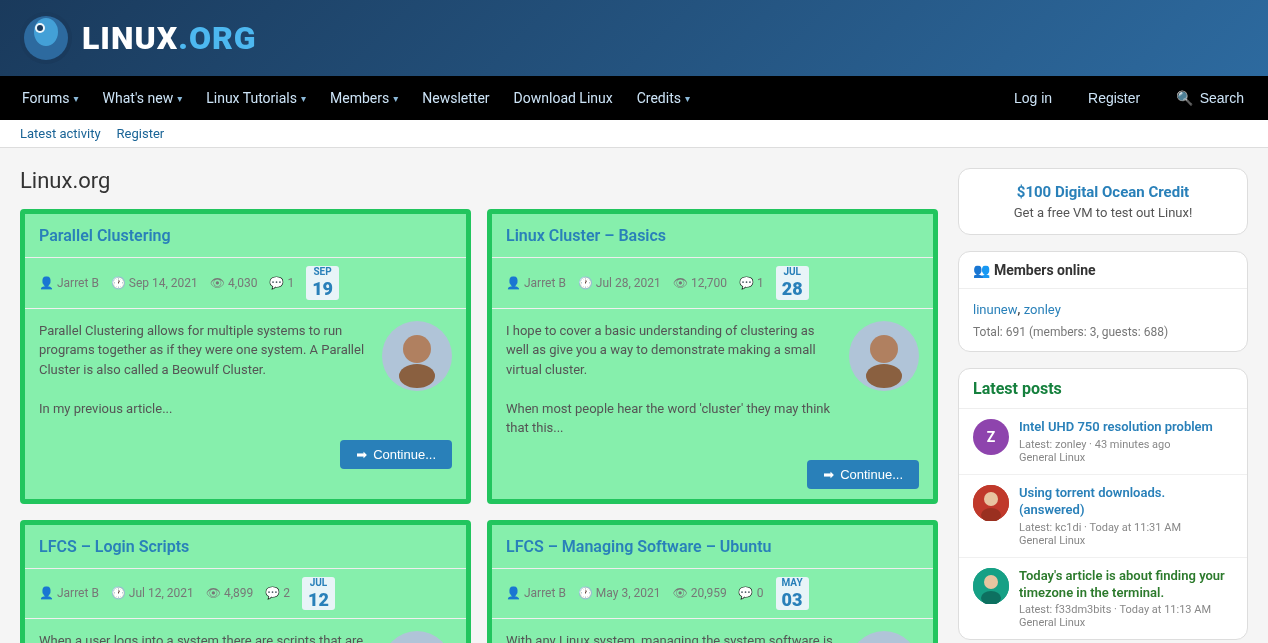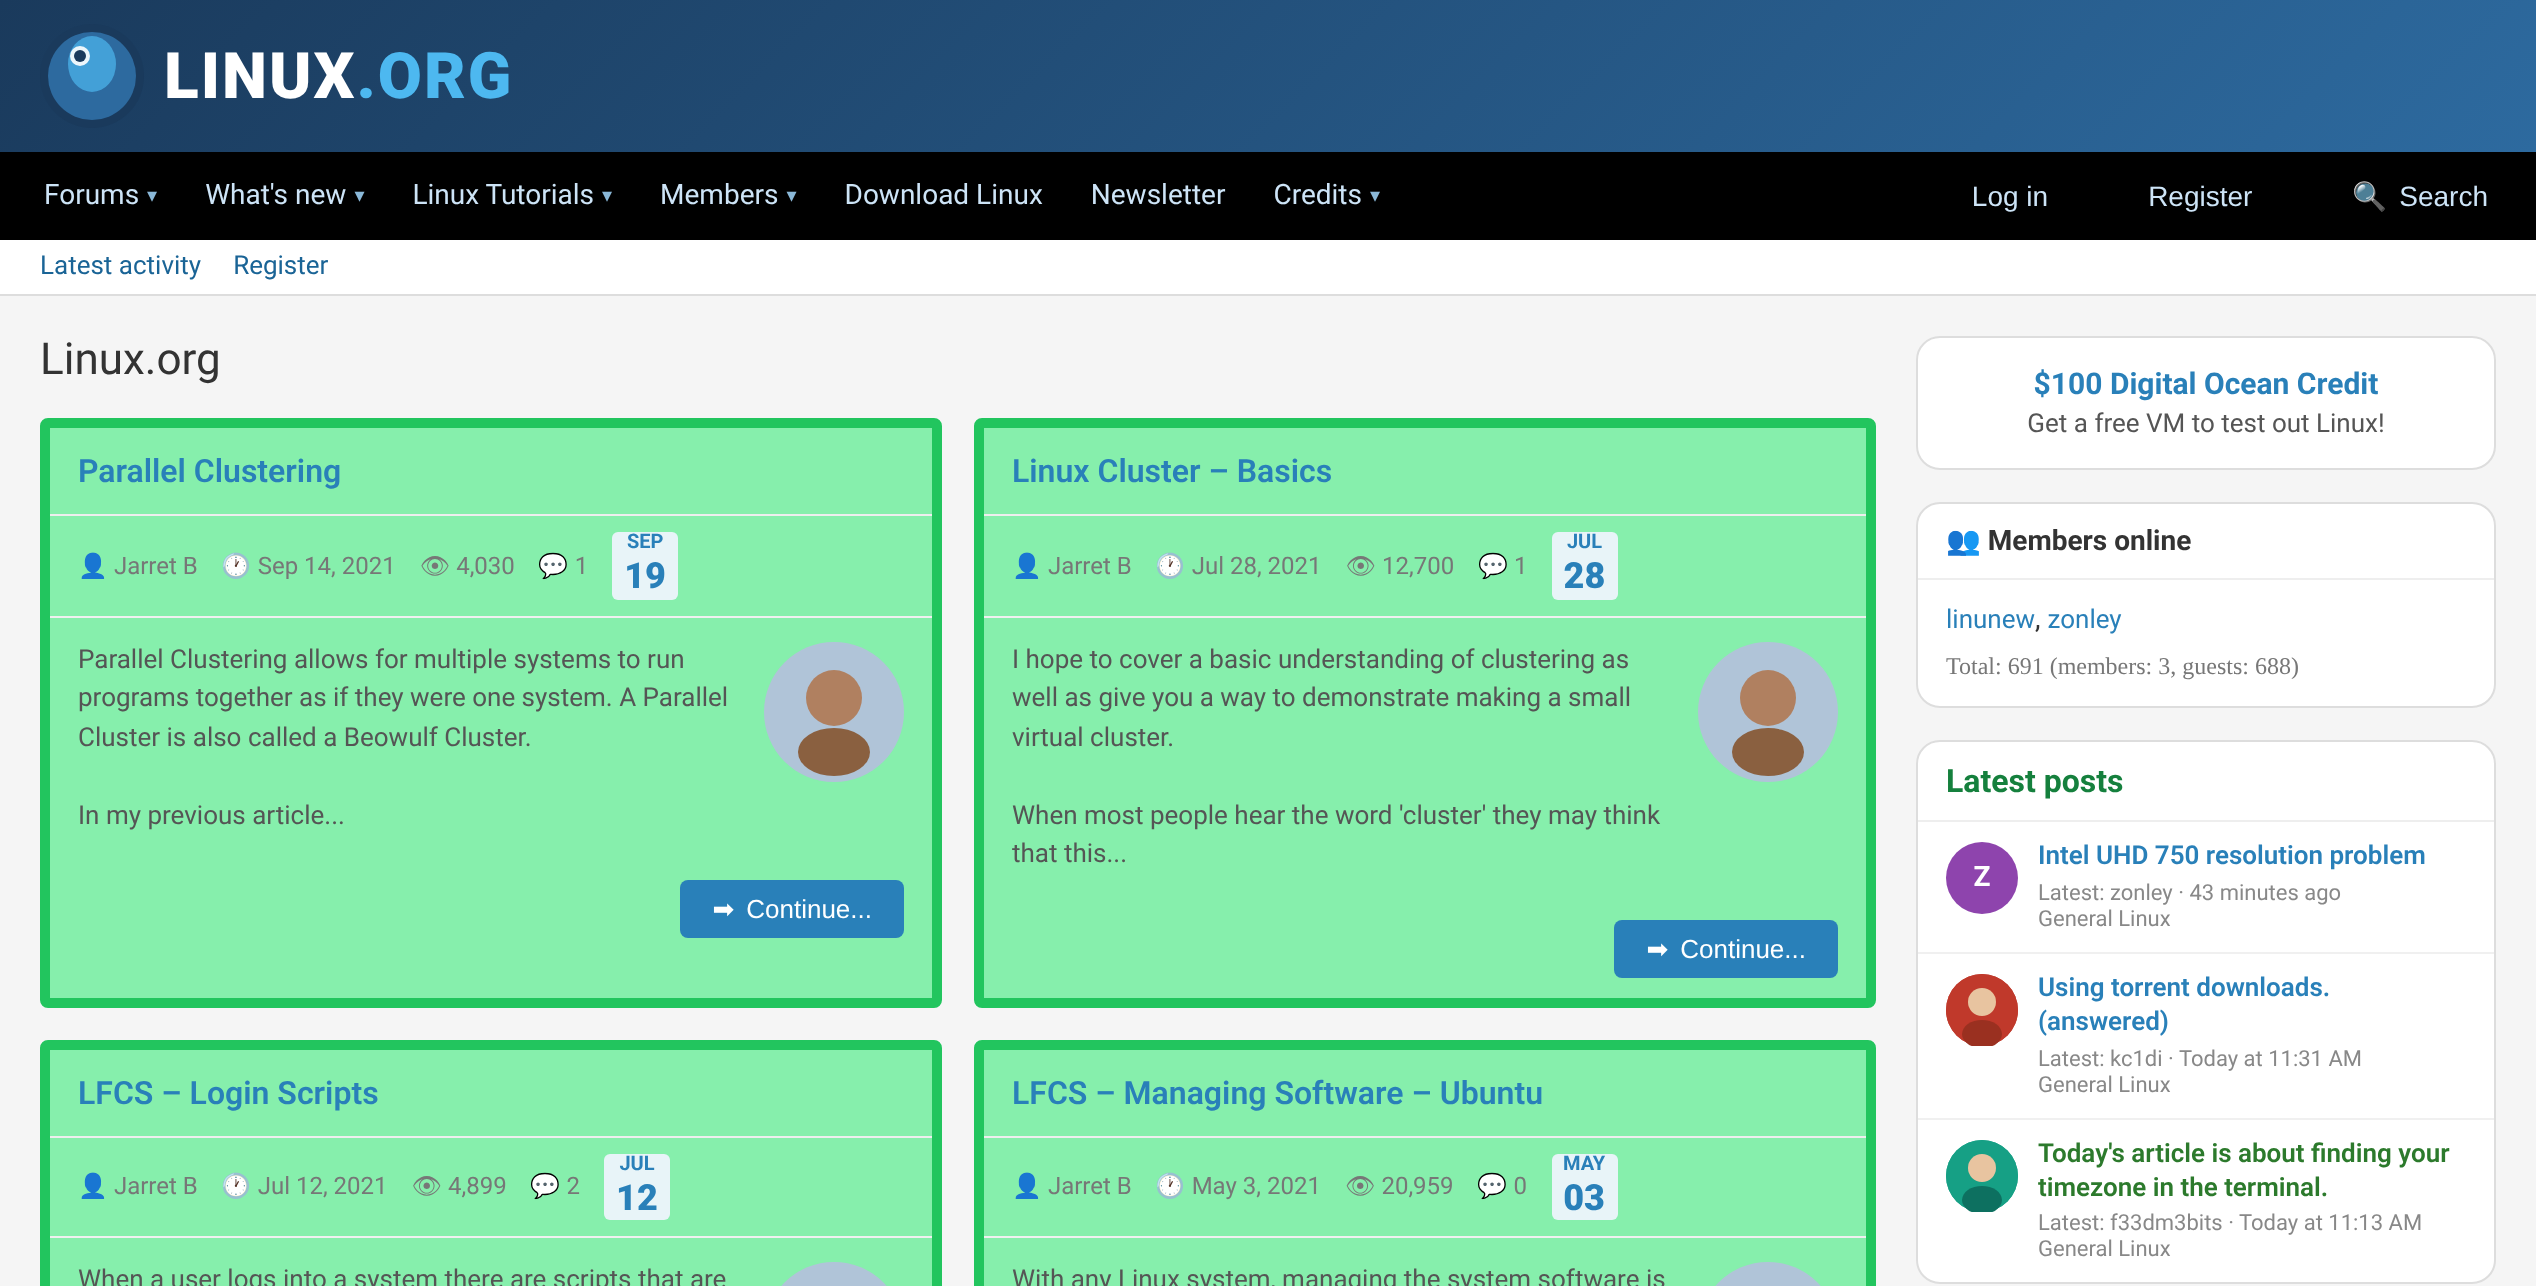--- a/index.html
+++ b/index.html
@@ -50,21 +50,21 @@
       display: flex;
       align-items: center;
       gap: 4px;
       text-decoration: none;
       white-space: nowrap;
     }
     .nav-chevron { font-size: 10px; color: #8ab8d8; }
     .nav-right {
       display: flex;
       align-items: center;
-      gap: 22px;
+      gap: 8px;
     }
     .nav-btn {
       color: #cde4f7;
       padding: 8px 14px;
       cursor: pointer;
       font-size: 14px;
       background: none;
       border: none;
       text-decoration: none;
     }
@@ -242,21 +242,20 @@
     }
     .members-links a {
       color: #2980b9;
       font-size: 13px;
       text-decoration: none;
     }
     .members-total {
       font-size: 12px;
       color: #777;
       margin-top: 8px;
-      font-family: Liberation Serif, serif;
     }
 
     .latest-posts-title {
       font-size: 16px;
       font-weight: 700;
       color: #15803d;
       padding: 10px 14px;
       border-bottom: 1px solid #eee;
     }
     .post-item {
@@ -326,24 +325,24 @@
     </a>
     <a class="nav-item">
       <span>Linux Tutorials</span>
       <span class="nav-chevron">▾</span>
     </a>
     <a class="nav-item">
       <span>Members</span>
       <span class="nav-chevron">▾</span>
     </a>
     <a class="nav-item">
+      <span>Newsletter</span>
+    </a>
+    <a class="nav-item">
       <span>Download Linux</span>
-    </a>
-    <a class="nav-item">
-      <span>Newsletter</span>
     </a>
     <a class="nav-item">
       <span>Credits</span>
       <span class="nav-chevron">▾</span>
     </a>
   </div>
   <div class="nav-right">
     <button class="nav-btn">Log in</button>
     <button class="nav-btn">Register</button>
     <button class="search-btn">

